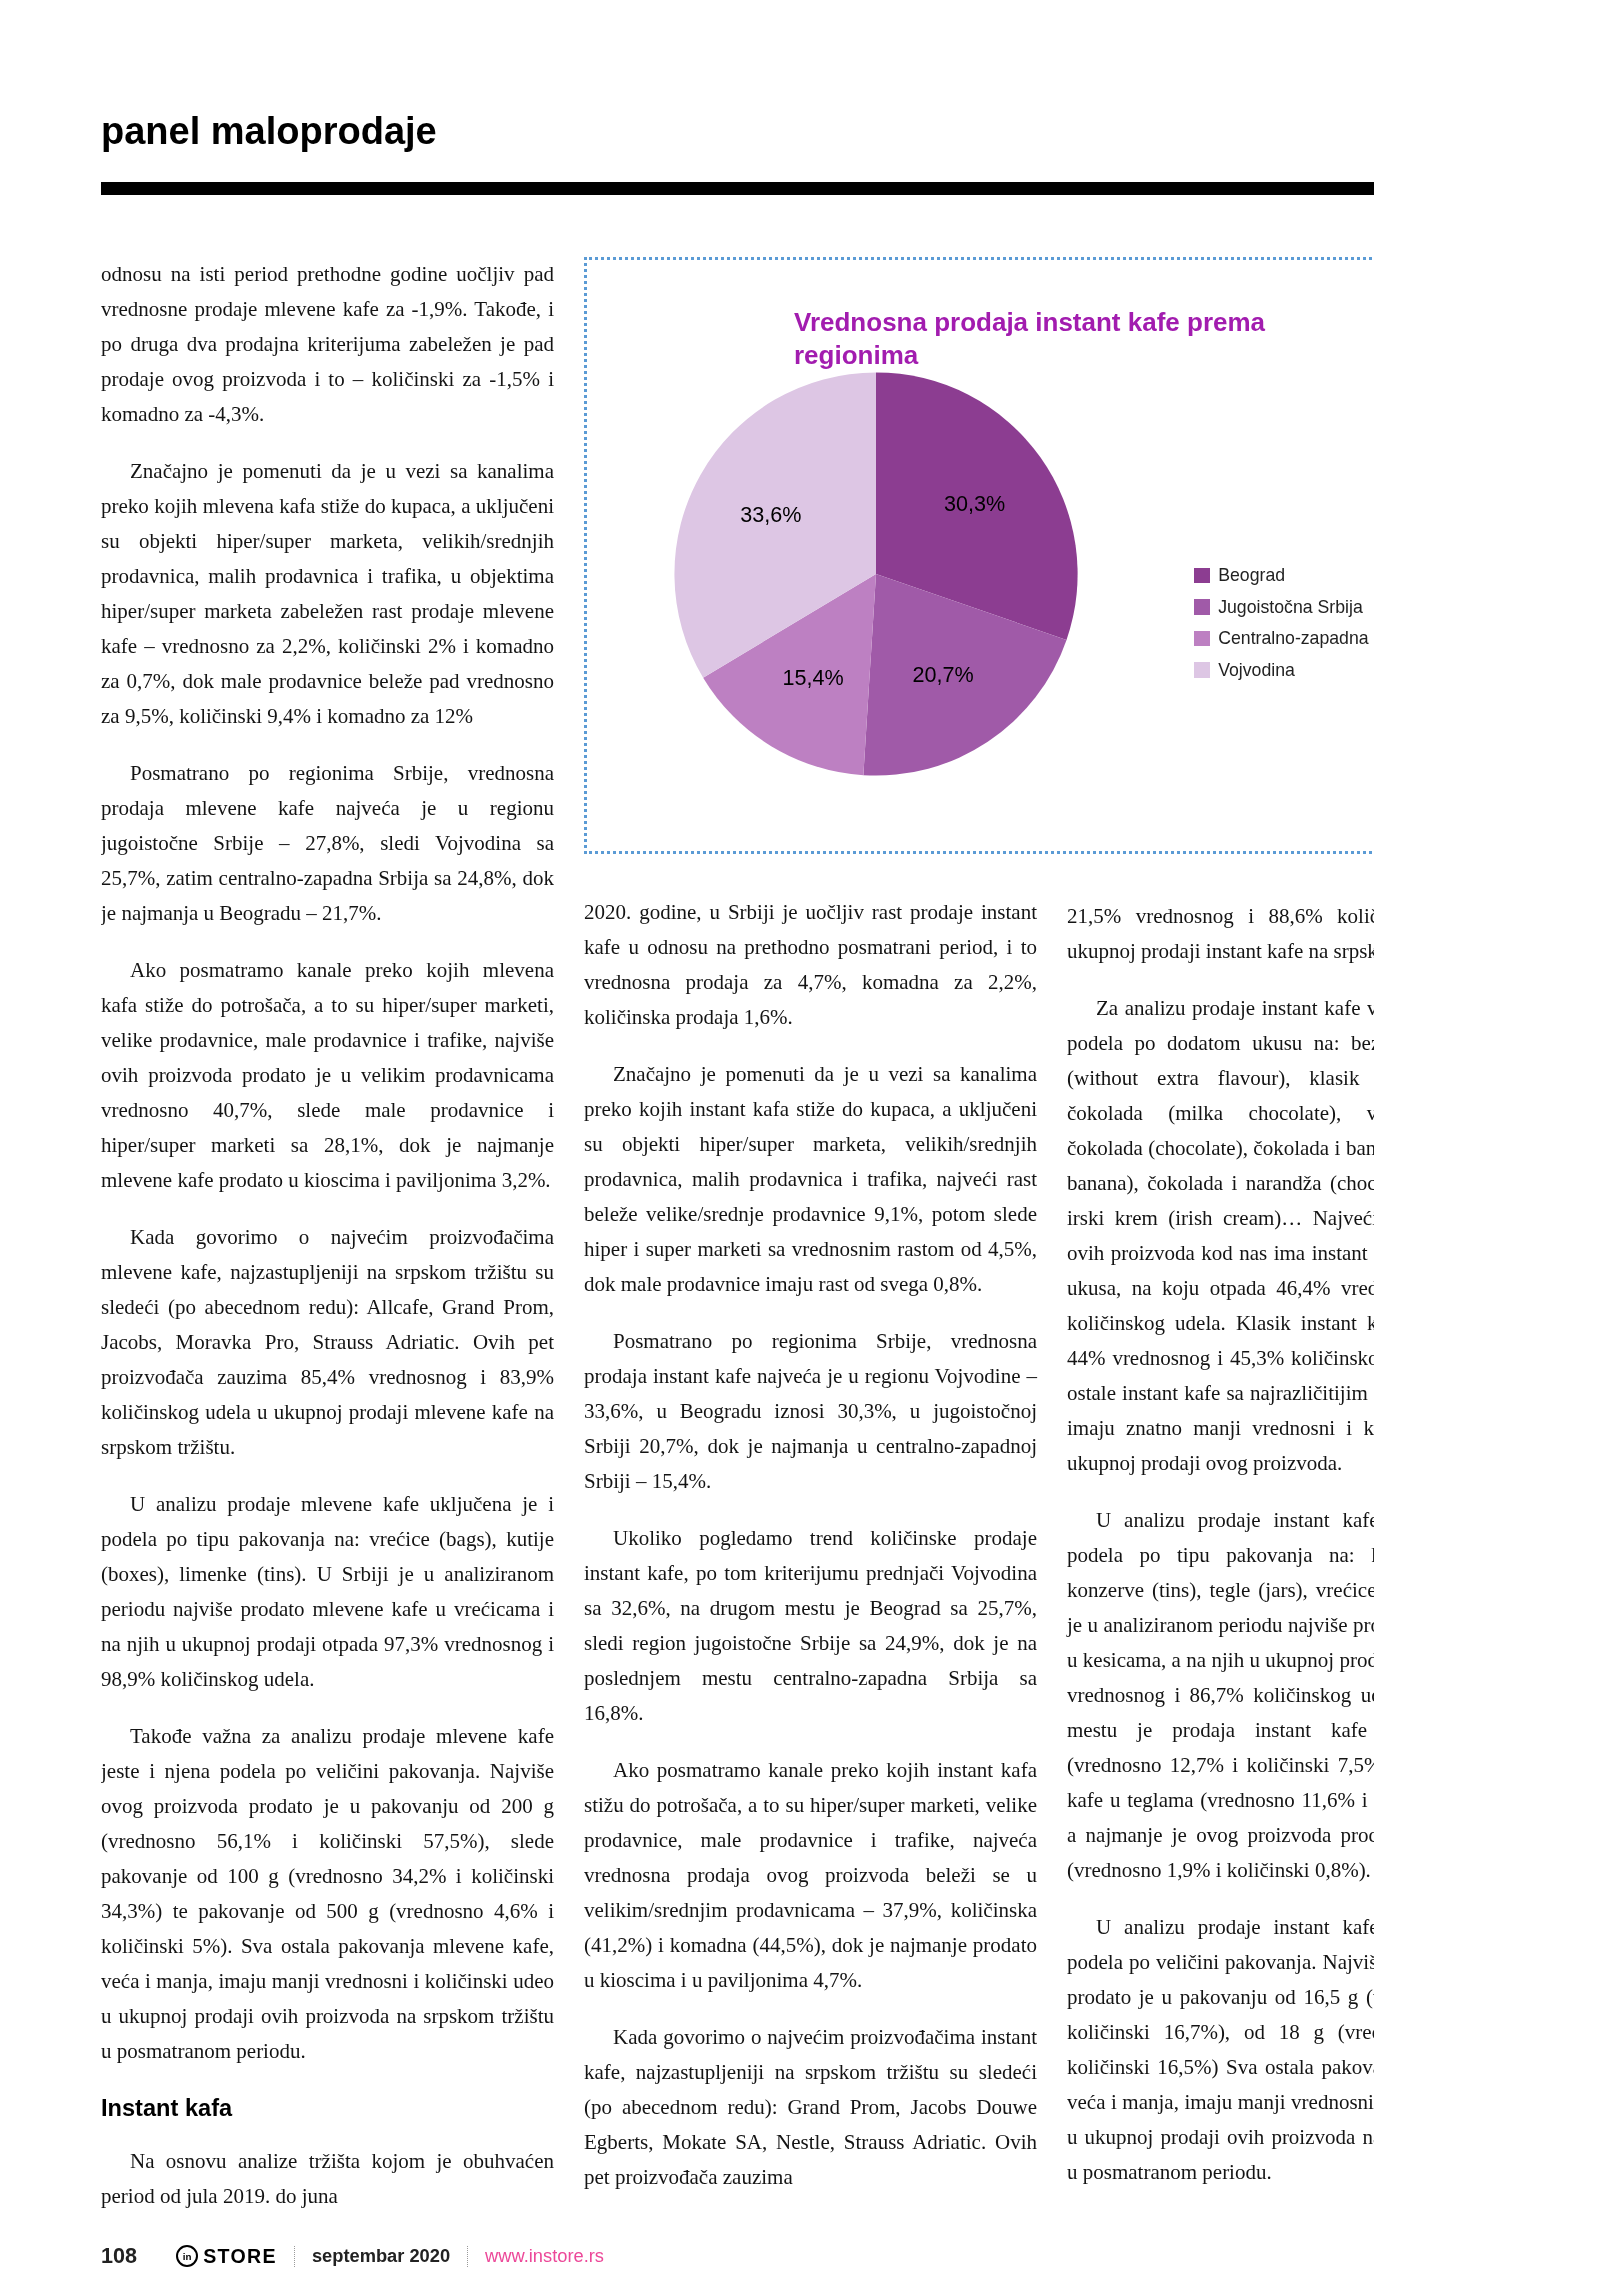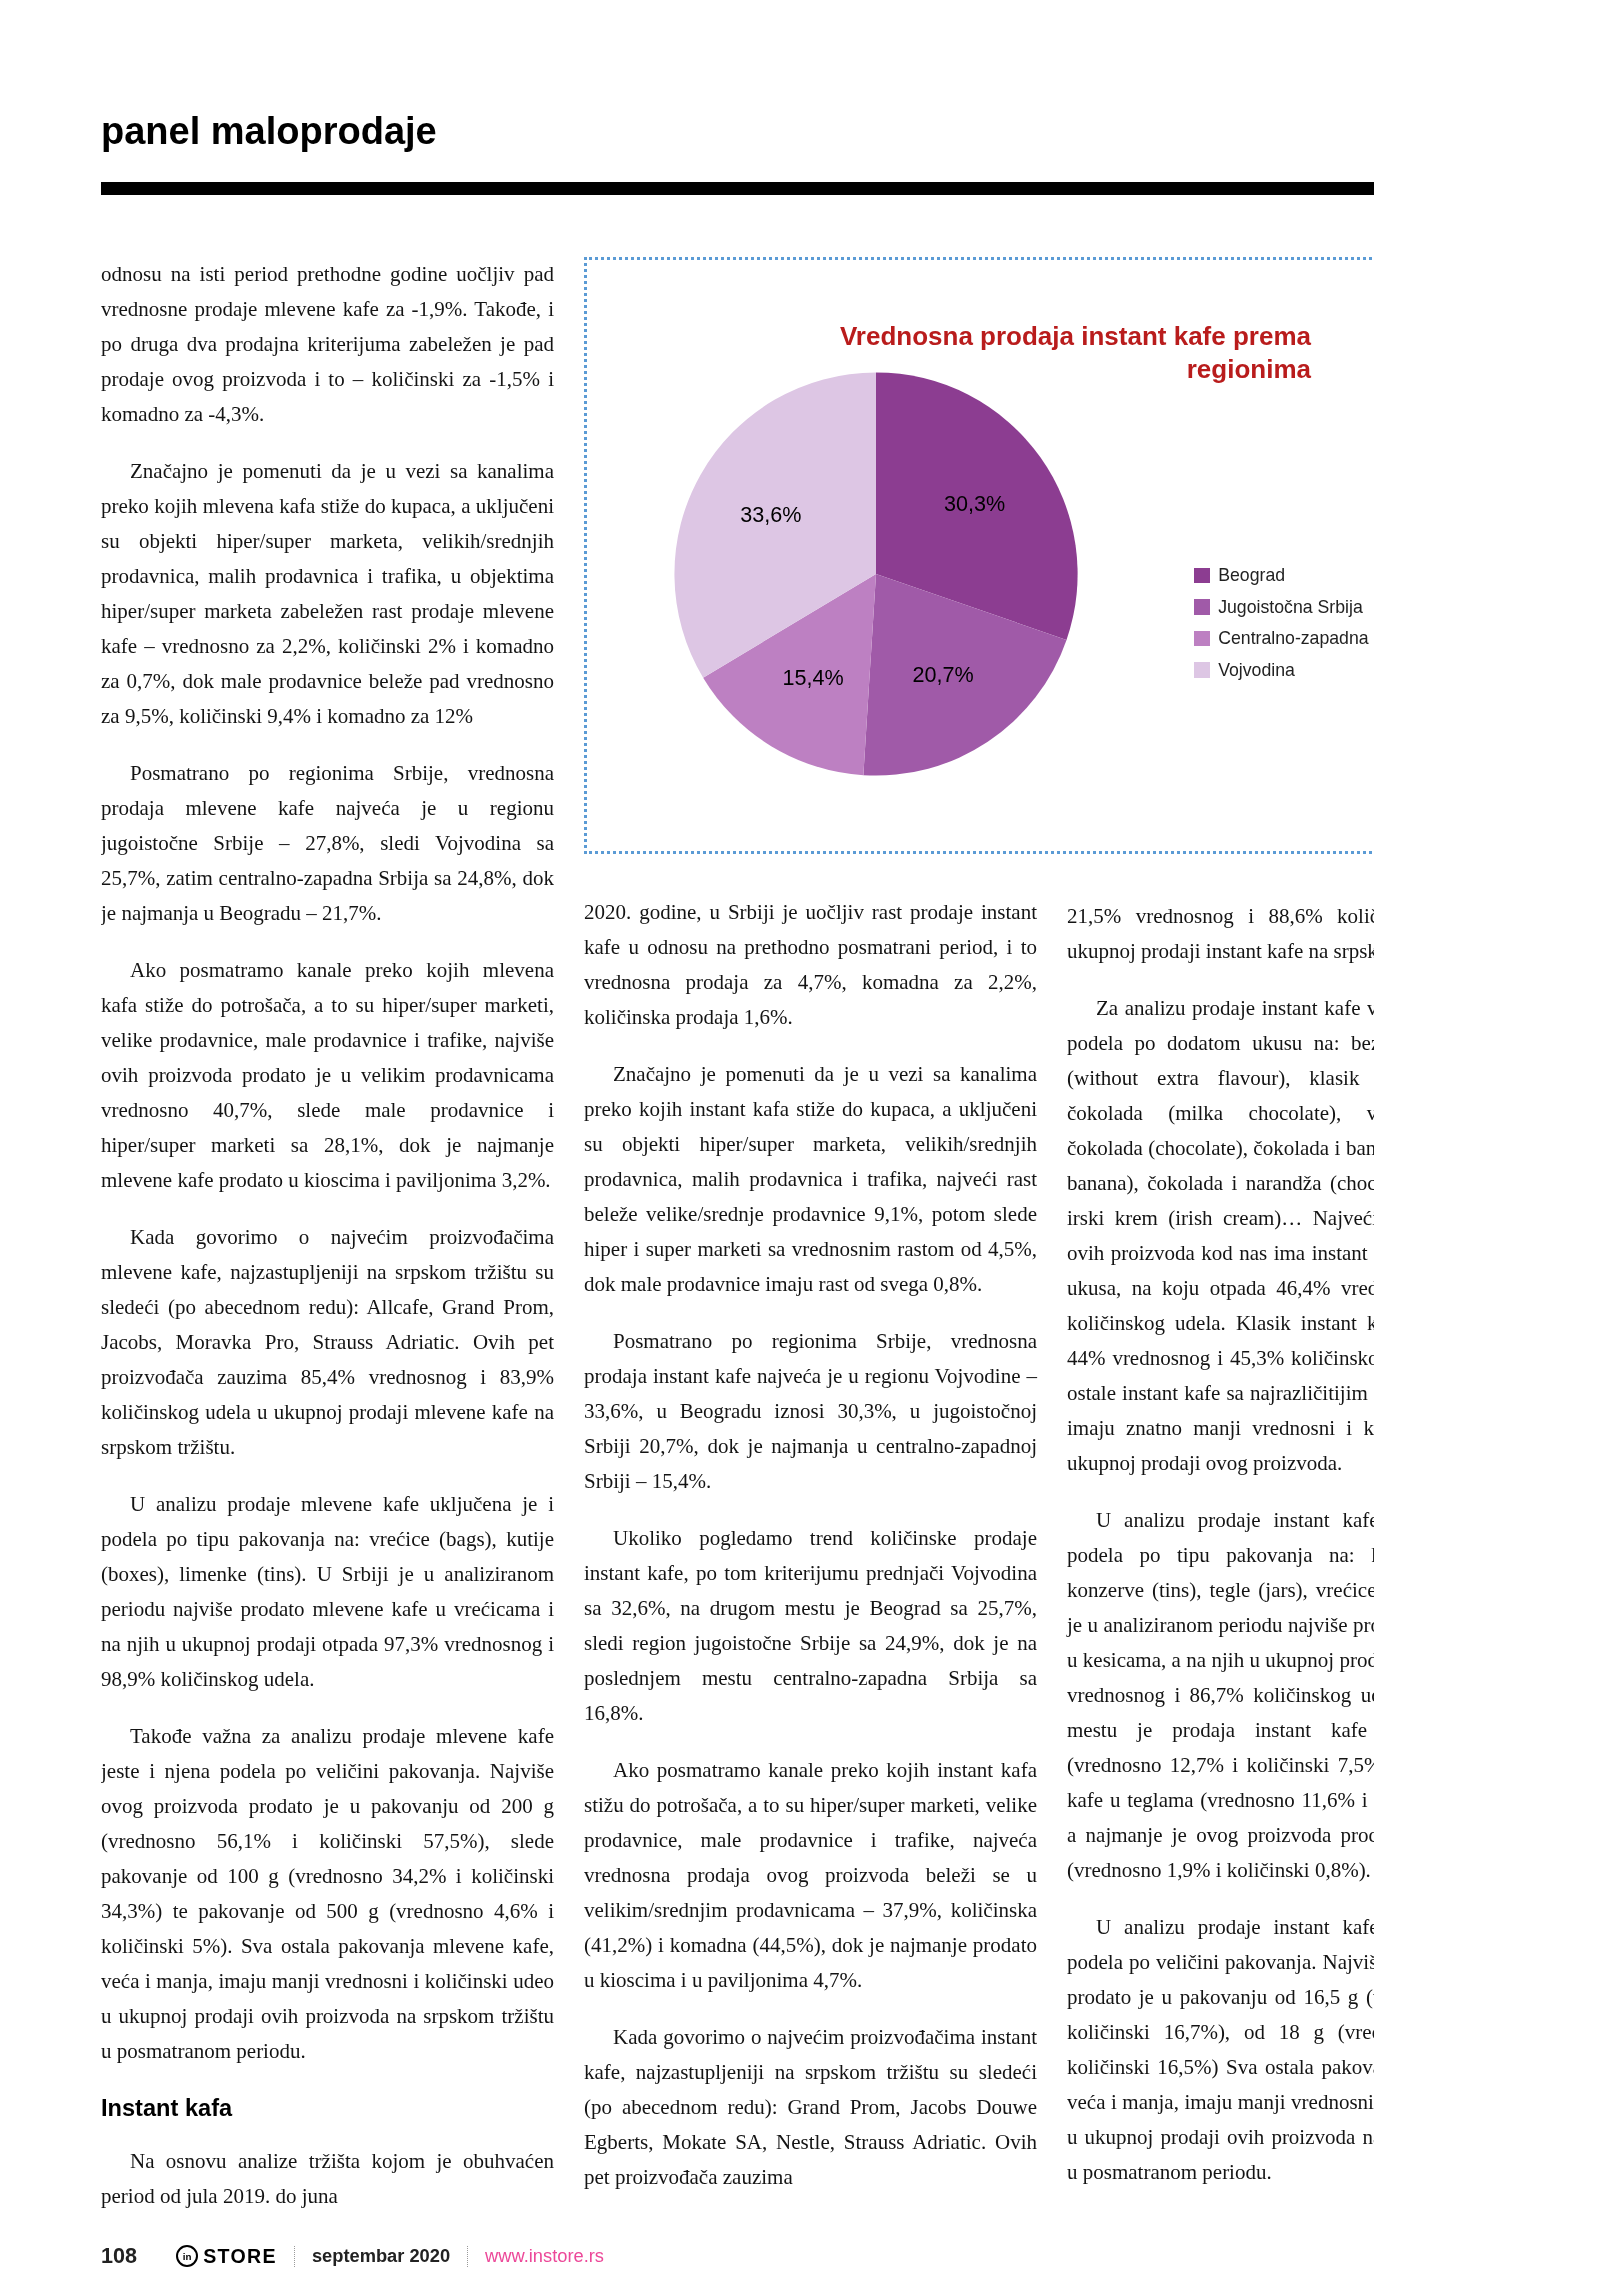--- a/index.html
+++ b/index.html
@@ -34,23 +34,23 @@
     font-family:"Liberation Sans", sans-serif; font-size:23.6px; font-weight:bold;
     color:#000; margin:10.5px 0 18.3px 0; text-align:left;
   }
 
   
   .chartbox {
     position:relative; height:597px; margin-bottom:30px;
     border:3.3px dotted #5b9bd5; background:#fff;
   }
   .chart-title {
-    margin:60px auto 0 auto; max-width:517px; text-align:right;
+    margin:46px auto 0 auto; max-width:517px; text-align:left;
     font-family:"Liberation Sans", sans-serif; font-weight:bold; font-size:26px;
-    line-height:1.28; color:#b91c1c;
+    line-height:1.28; color:#a21caf;
   }
   .pie { position:absolute; left:73px; top:98px; width:432px; height:432px; }
   .pie text {
     font-family:"Liberation Sans", sans-serif; font-size:33px; fill:#000;
   }
   .legend { position:absolute; left:607px; top:305px; }
   .legend-row {
     display:flex; align-items:center; gap:8.5px; margin-bottom:10.5px;
     font-family:"Liberation Sans", sans-serif; font-size:17.7px; color:#222;
   }

